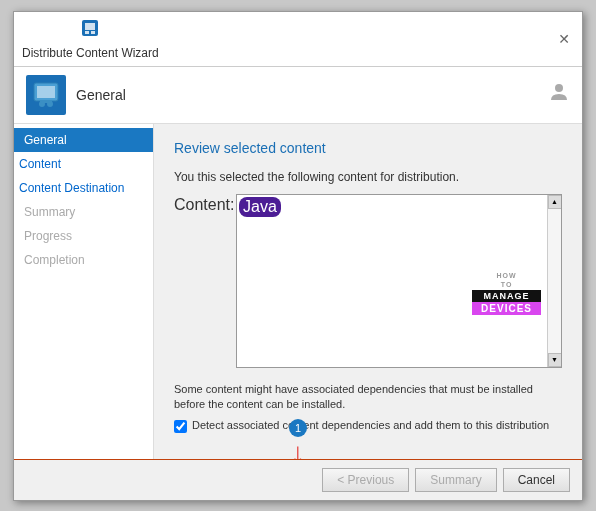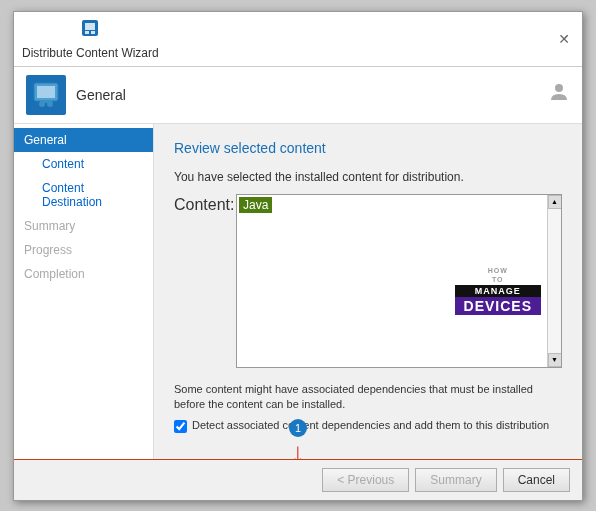--- a/index.html
+++ b/index.html
@@ -87,21 +87,21 @@
       padding: 5px 10px;
       font-size: 12px;
       color: #333;
       cursor: pointer;
     }
     .sidebar-item.active {
       background: #1a78c2;
       color: #fff;
     }
     .sidebar-item.indent {
-      padding-left: 28px;
+      padding-left: 5px;
       color: #0066cc;
     }
     .main-panel {
       flex: 1;
       padding: 16px 20px;
       background: #f0f0f0;
       display: flex;
       flex-direction: column;
     }
     .main-title {
@@ -133,25 +133,26 @@
       border: 1px solid #999;
       background: #fff;
       position: relative;
       overflow: hidden;
     }
     .content-listbox-inner {
       padding: 2px;
       height: 100%;
     }
     .listbox-item {
-      background: #4d7c0f;
+      background: #4c1d95;
       color: #fff;
       padding: 1px 4px;
-      font-size: 12px;
+      font-size: 16px;
       display: inline-block;
+      border-radius: 8px;
     }
     .dependency-section {
       margin-bottom: 10px;
     }
     .dep-text {
       font-size: 11px;
       color: #333;
       margin-bottom: 6px;
       line-height: 1.4;
     }
@@ -270,35 +271,35 @@
       <div class="sidebar-item active">General</div>
       <div class="sidebar-item indent">Content</div>
       <div class="sidebar-item indent">Content Destination</div>
       <div class="sidebar-item" style="color:#aaa;">Summary</div>
       <div class="sidebar-item" style="color:#aaa;">Progress</div>
       <div class="sidebar-item" style="color:#aaa;">Completion</div>
     </div>
 
     <div class="main-panel">
       <div class="main-title">Review selected content</div>
-      <div class="description">You have selected the installed content for distribution.</div>
+      <div class="description">You this selected the following content for distribution.</div>
 
       <div class="content-row">
         <span class="content-label">Content:</span>
         <div class="content-listbox" style="position:relative;">
           <div class="content-listbox-inner">
             <span class="listbox-item">Java</span>
           </div>
 
           <div style="position:absolute; bottom:30%; right:20px; text-align:center;">
             <div style="font-size:8px; color:#999; font-weight:bold; letter-spacing:1px; line-height:1.2;">
               <span style="font-size:7px;">HOW<br>TO</span>
             </div>
             <div style="font-size:9px; color:#999; font-weight:bold; letter-spacing:1px; background:#111; color:#fff; padding:1px 3px;">MANAGE</div>
-            <div style="font-size:14px; color:#999; font-weight:bold; letter-spacing:1px; background:#4c1d95; color:#fff; padding:1px 9px;">DEVICES</div>
+            <div style="font-size:10px; color:#999; font-weight:bold; letter-spacing:1px; background:#d946ef; color:#fff; padding:1px 9px;">DEVICES</div>
           </div>
 
           <div style="position:absolute; right:0; top:0; bottom:0; width:14px; background:#f5f5f5; border-left:1px solid #ccc; display:flex; flex-direction:column; align-items:center;">
             <div style="width:14px; height:14px; background:#ddd; border:1px solid #bbb; display:flex; align-items:center; justify-content:center; font-size:7px;">▲</div>
             <div style="flex:1;"></div>
             <div style="width:14px; height:14px; background:#ddd; border:1px solid #bbb; display:flex; align-items:center; justify-content:center; font-size:7px;">▼</div>
           </div>
         </div>
       </div>
 

